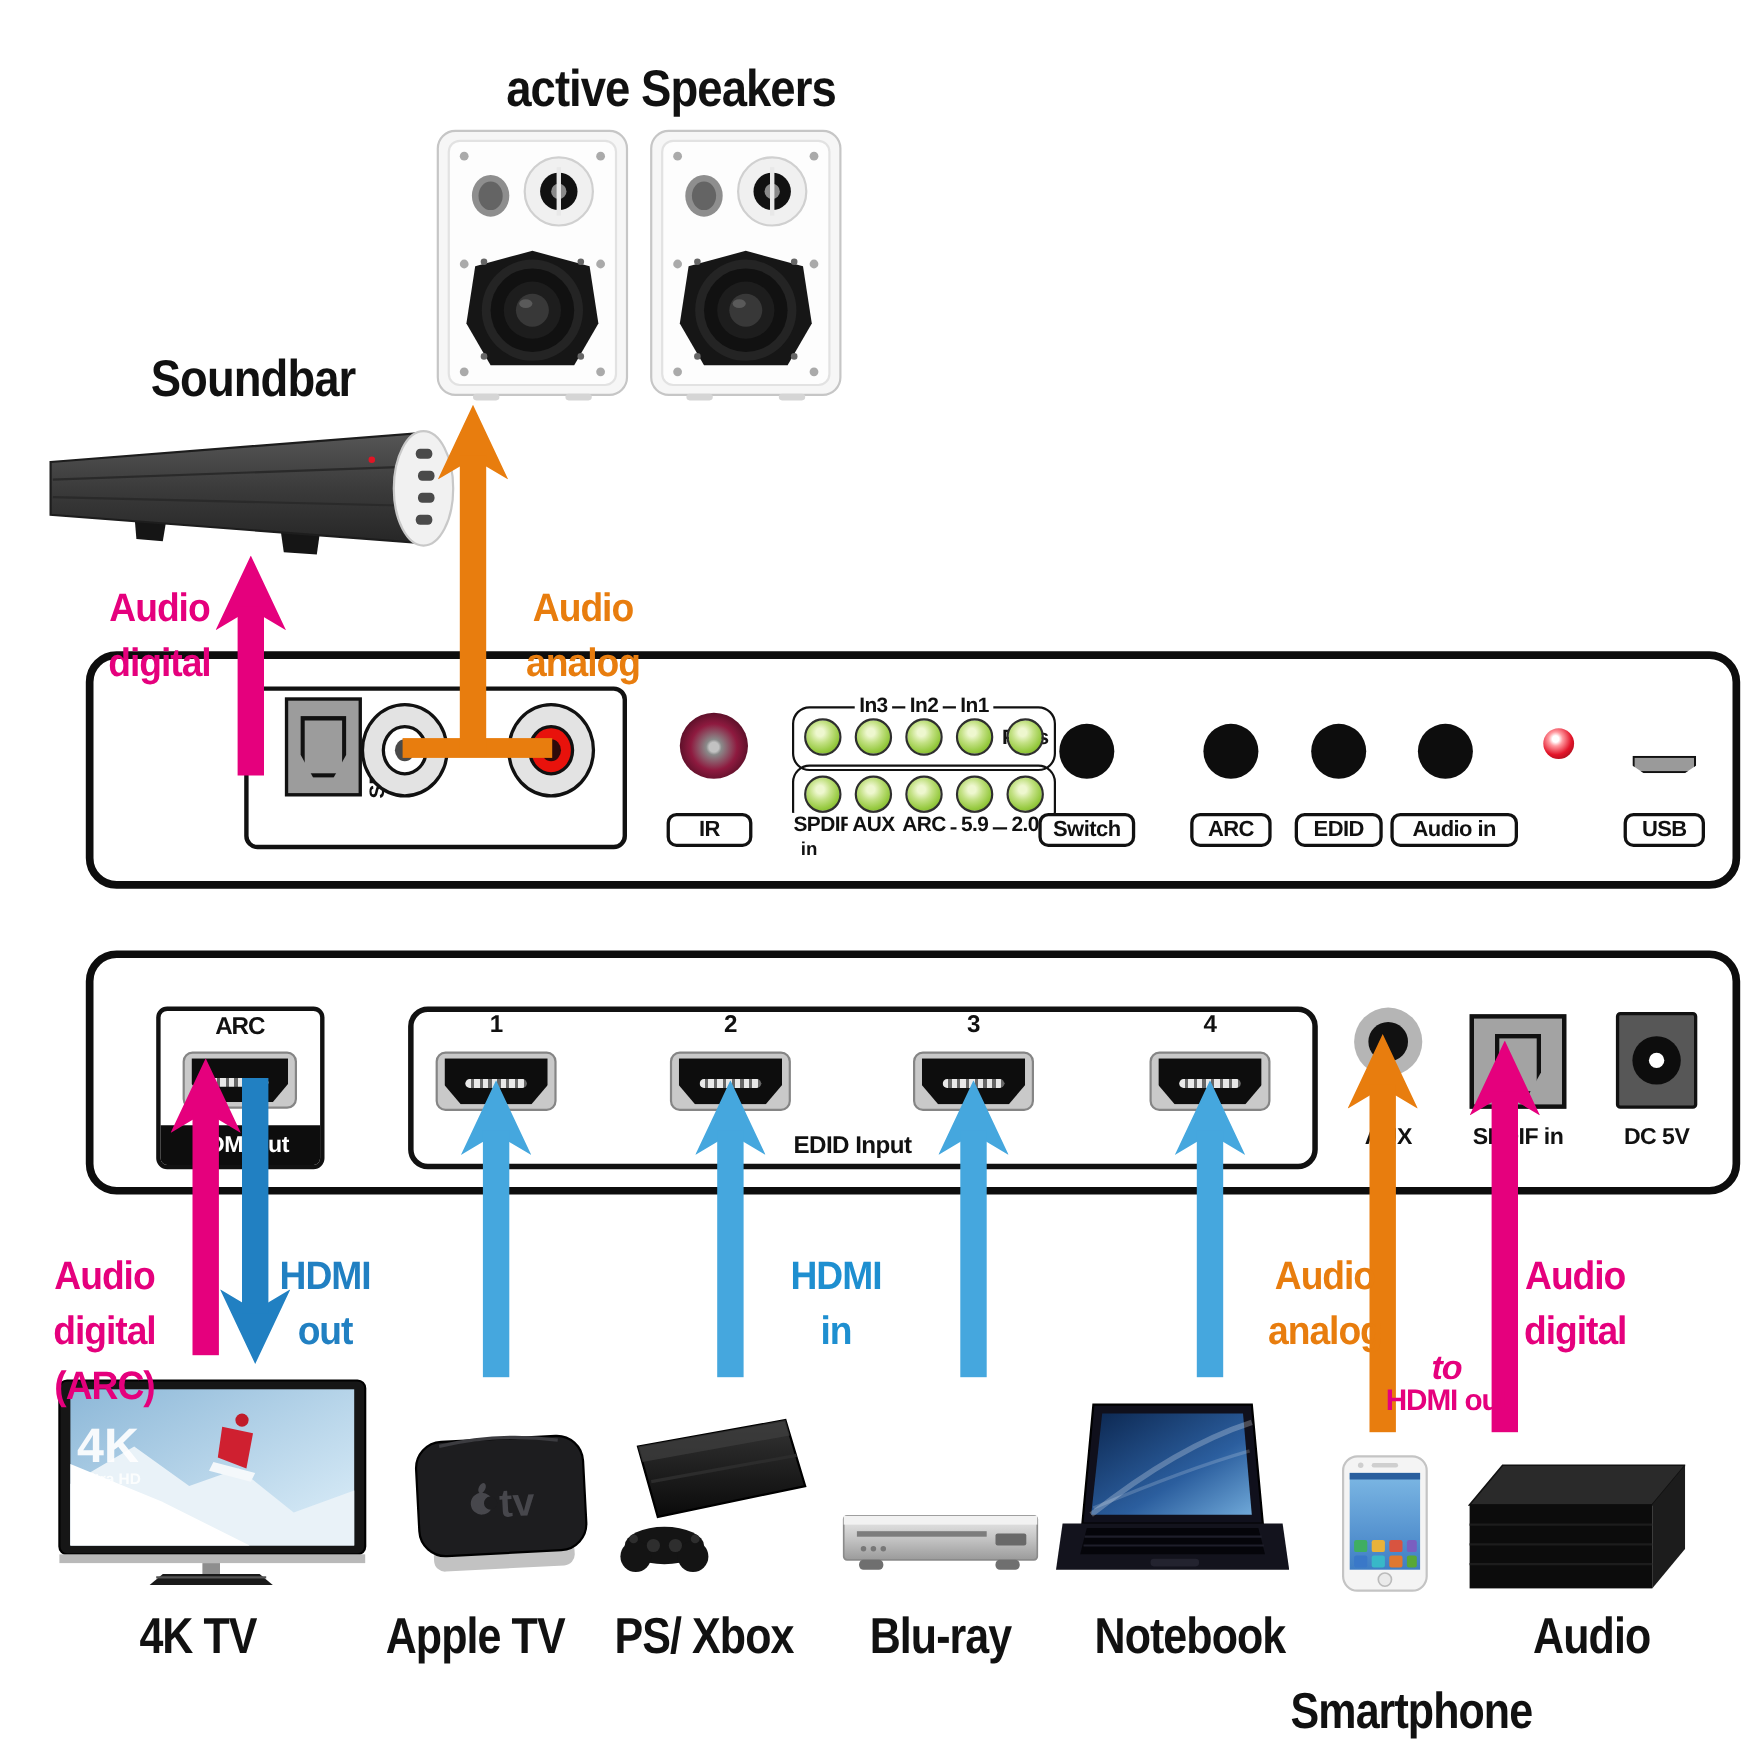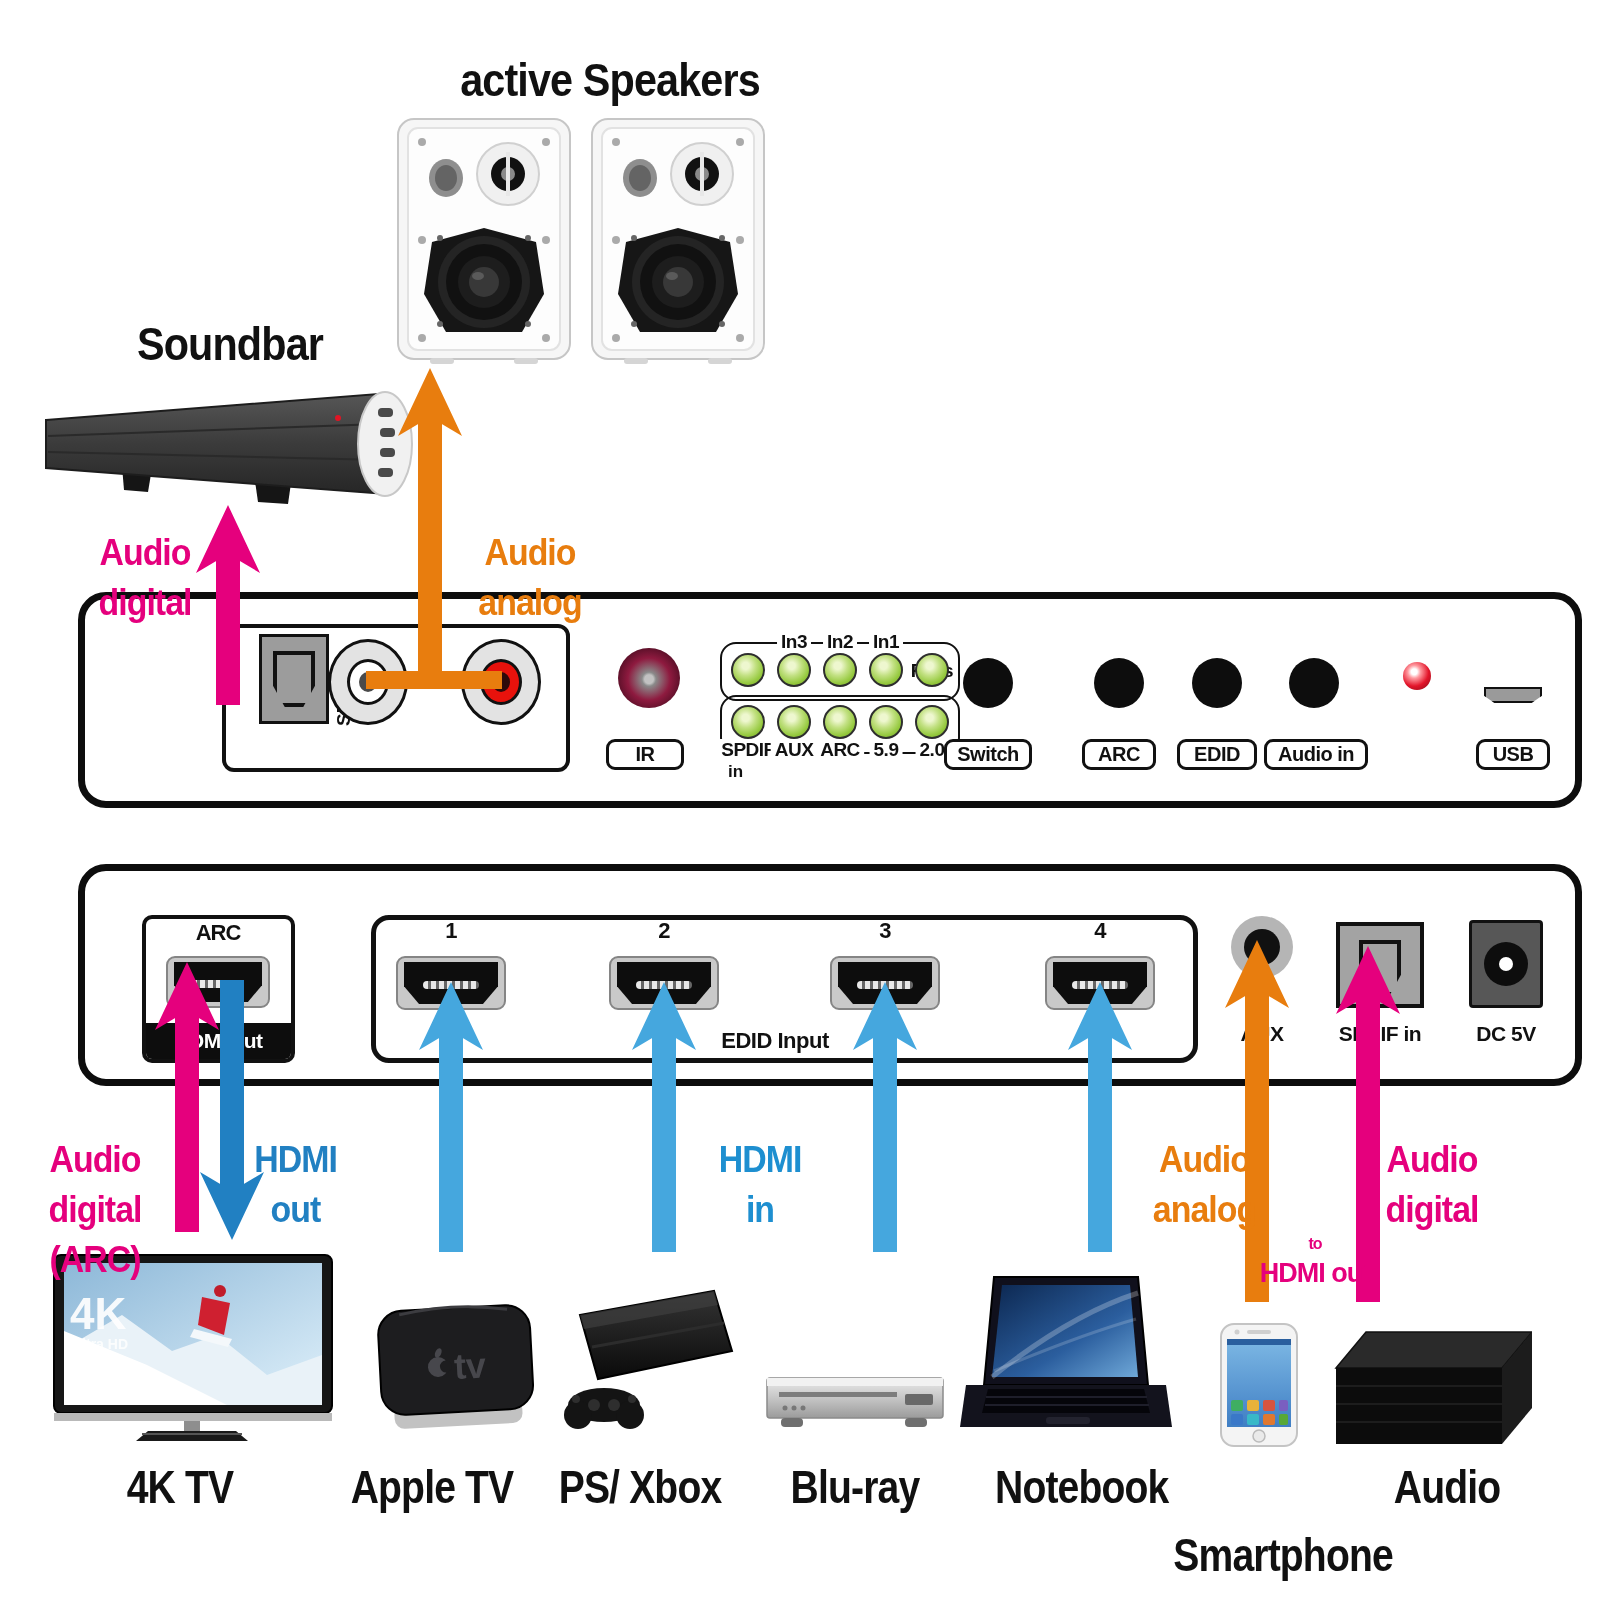--- a/index.html
+++ b/index.html
@@ -216,21 +216,21 @@
   <div class="led-label" style="left:932px;top:750px;">2.0</div>
   <div class="abs" style="left:728px;top:762px;font-size:17px;font-weight:bold;z-index:3;">in</div>
 
   <div class="btn-circle" style="left:963px;top:658px;"></div>
   <div class="btn-circle" style="left:1094px;top:658px;"></div>
   <div class="btn-circle" style="left:1192px;top:658px;"></div>
   <div class="btn-circle" style="left:1289px;top:658px;"></div>
   <div class="label-box" style="left:944px;top:739px;width:88px;">Switch</div>
   <div class="label-box" style="left:1082px;top:739px;width:74px;">ARC</div>
   <div class="label-box" style="left:1177px;top:739px;width:80px;">EDID</div>
-  <div class="label-box" style="left:1264px;top:739px;width:104px;">Audio in</div>
+  <div class="label-box" style="left:1264px;top:739px;width:116px;">Audio in</div>
 
   <div class="abs" style="left:1403px;top:662px;width:28px;height:28px;border-radius:50%;z-index:2;
        background:radial-gradient(circle at 40% 35%, #ffffff 0 12%, #ff9aa0 26%, #e3152a 58%, #7e0a14 100%);"></div>
   <div class="abs" style="left:1484px;top:687px;width:58px;height:16px;background:#9a9a9a;border:2px solid #111;box-sizing:border-box;z-index:2;
        clip-path:polygon(0 0,100% 0,100% 55%,82% 100%,18% 100%,0 55%);"></div>
   <div class="label-box" style="left:1476px;top:739px;width:74px;">USB</div>
 
   <div class="panel" style="left:78px;top:864px;width:1504px;height:222px;"></div>
 
   <div class="abs" style="left:142px;top:915px;width:153px;height:148px;border:4px solid #111;border-radius:10px;box-sizing:border-box;background:#fff;z-index:2;"></div>
@@ -311,21 +311,21 @@
   </div>
   <div class="lbl arrow-lbl orangetxt" style="left:1122px;top:1135px;width:165px;">
     <div>Audio</div>
     <div>analog</div>
   </div>
   <div class="lbl arrow-lbl pinktxt" style="left:1352px;top:1135px;width:160px;">
     <div>Audio</div>
     <div>digital</div>
   </div>
   <div class="lbl pinktxt" style="left:1240px;top:1230px;width:150px;font-weight:bold;z-index:7;">
-    <div style="font-size:16px;line-height:28px;">to</div>
+    <div style="font-size:31px;line-height:28px;font-style:italic;">to</div>
     <div style="font-size:27px;line-height:30px;letter-spacing:-1px;">HDMI out</div>
   </div>
 
   <div class="abs" style="left:52px;top:1253px;width:282px;height:190px;z-index:2;">
     <svg width="282" height="190" viewBox="0 0 282 190">
       <defs>
         <linearGradient id="tv-sky" x1="0" y1="0" x2="1" y2="1">
           <stop offset="0" stop-color="#8db8d8"></stop>
             <stop offset="1" stop-color="#dff0fa"></stop>
         </linearGradient>

